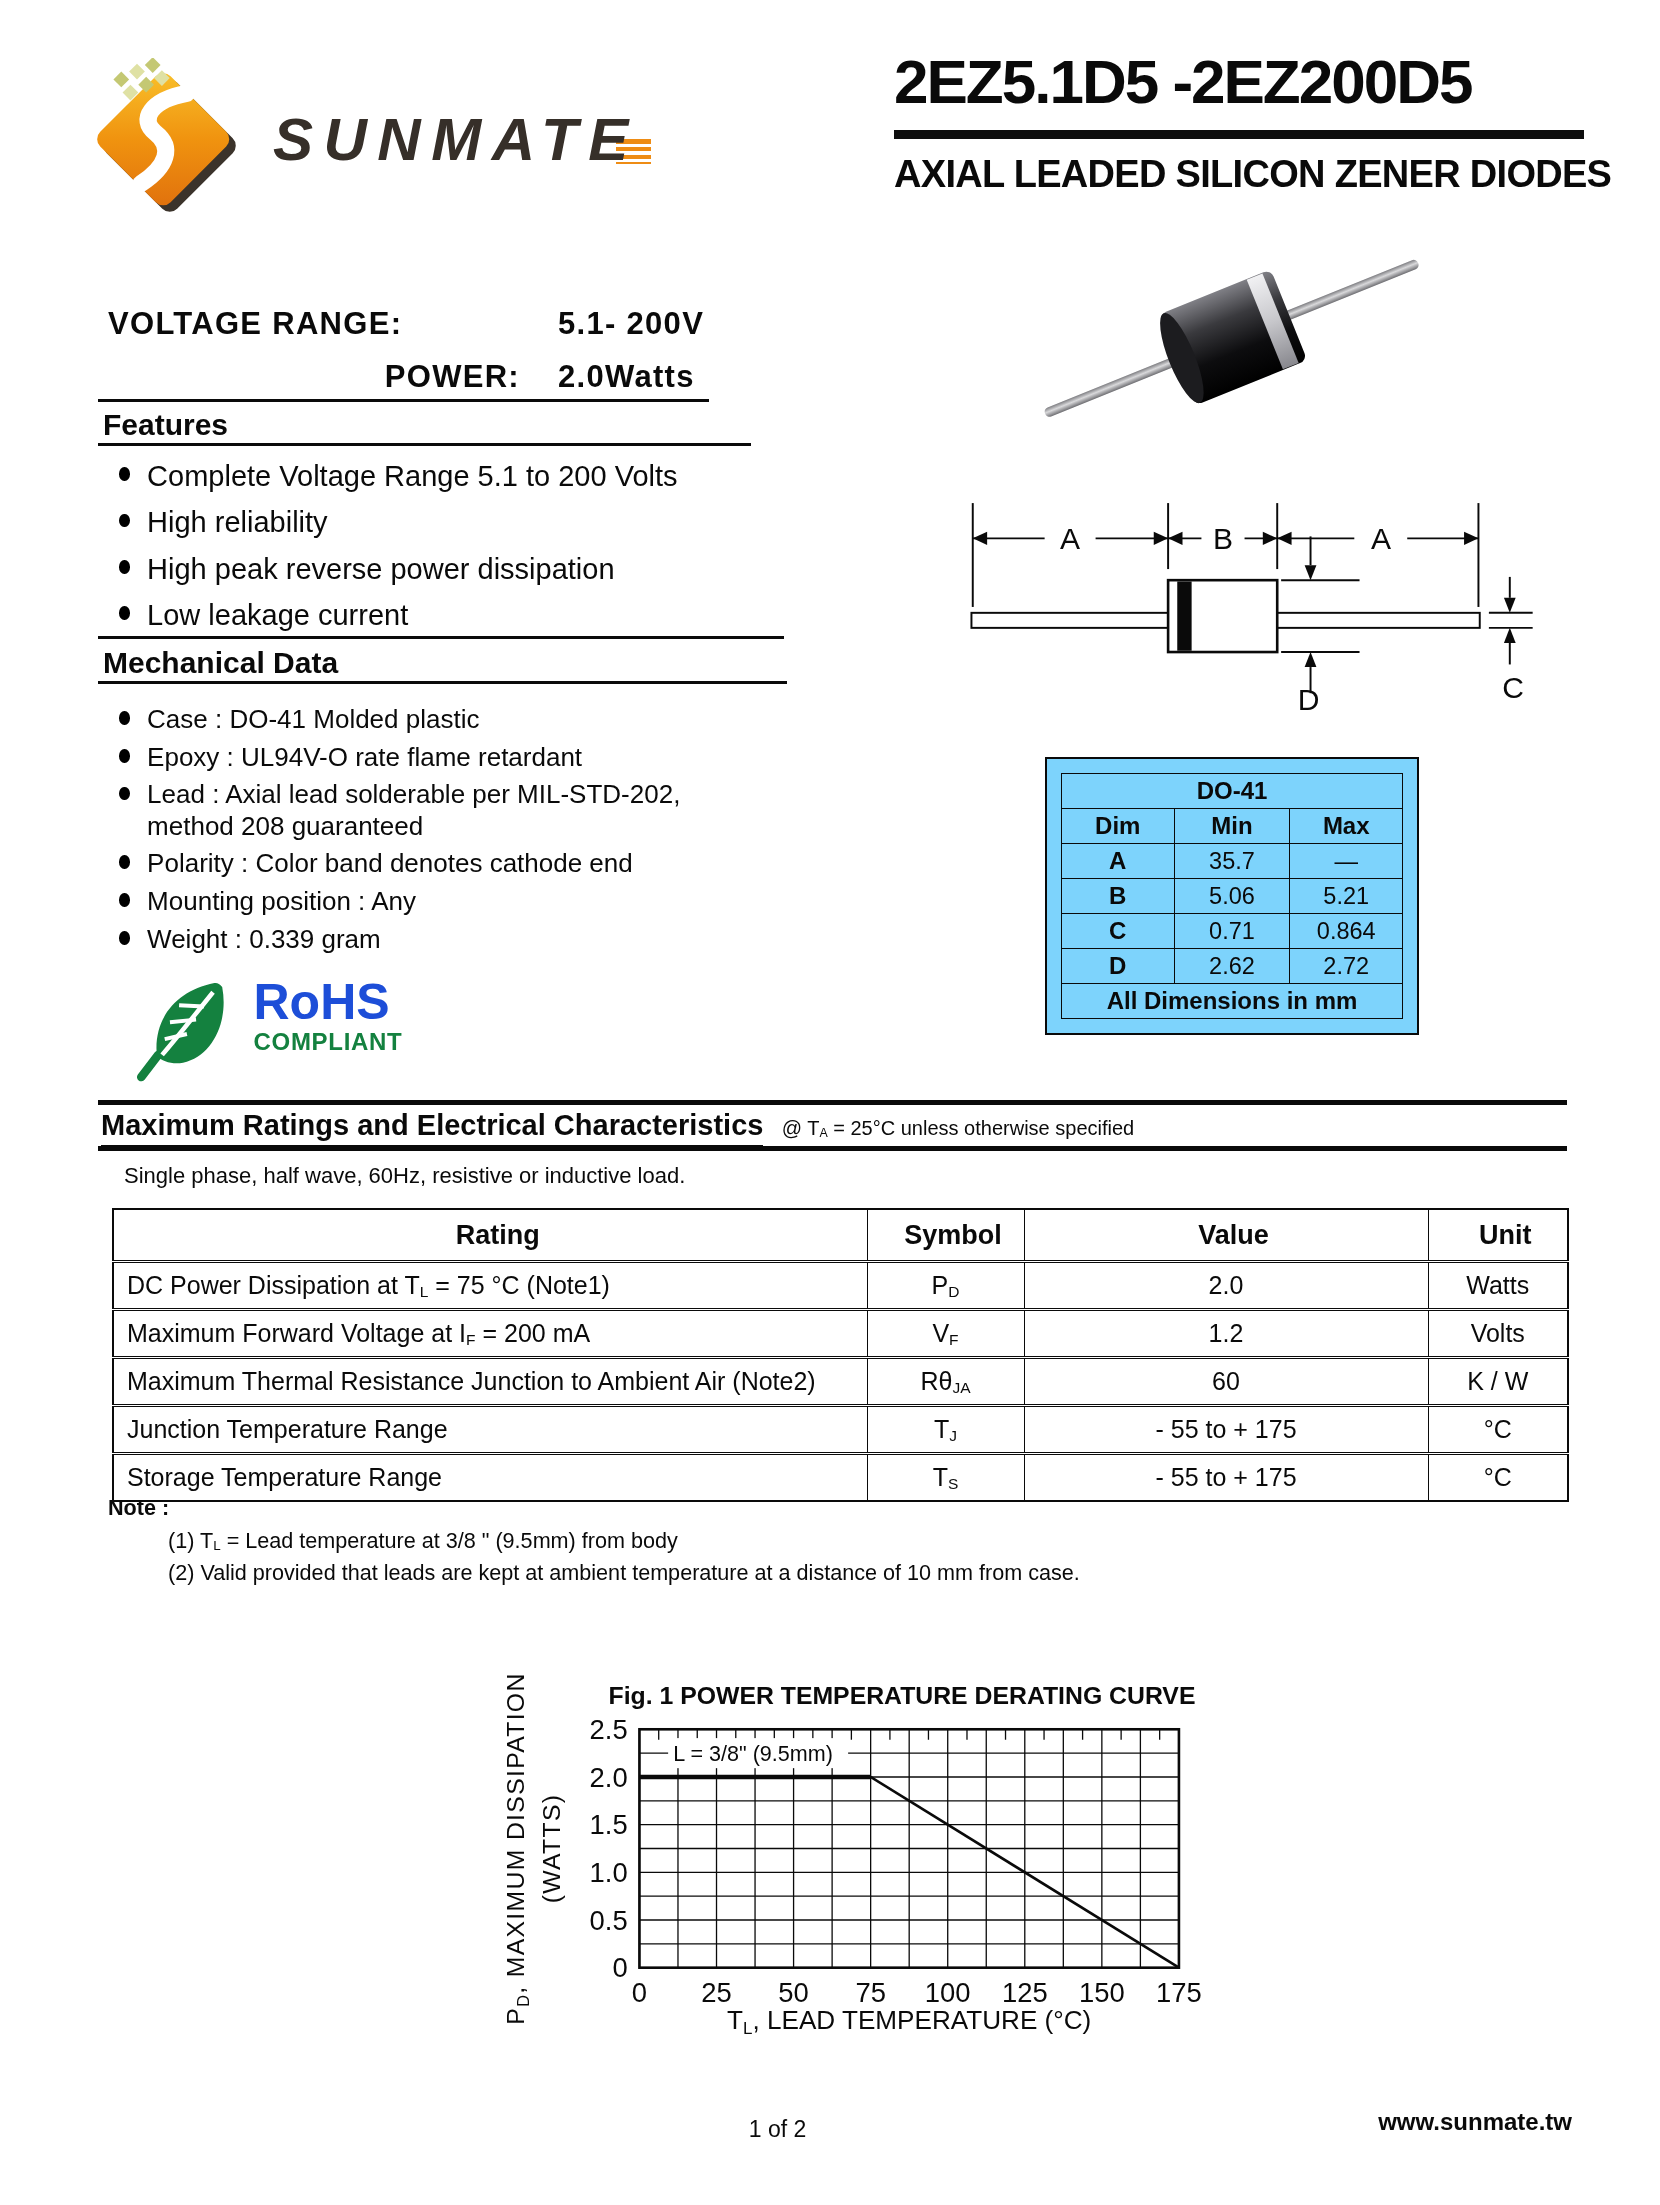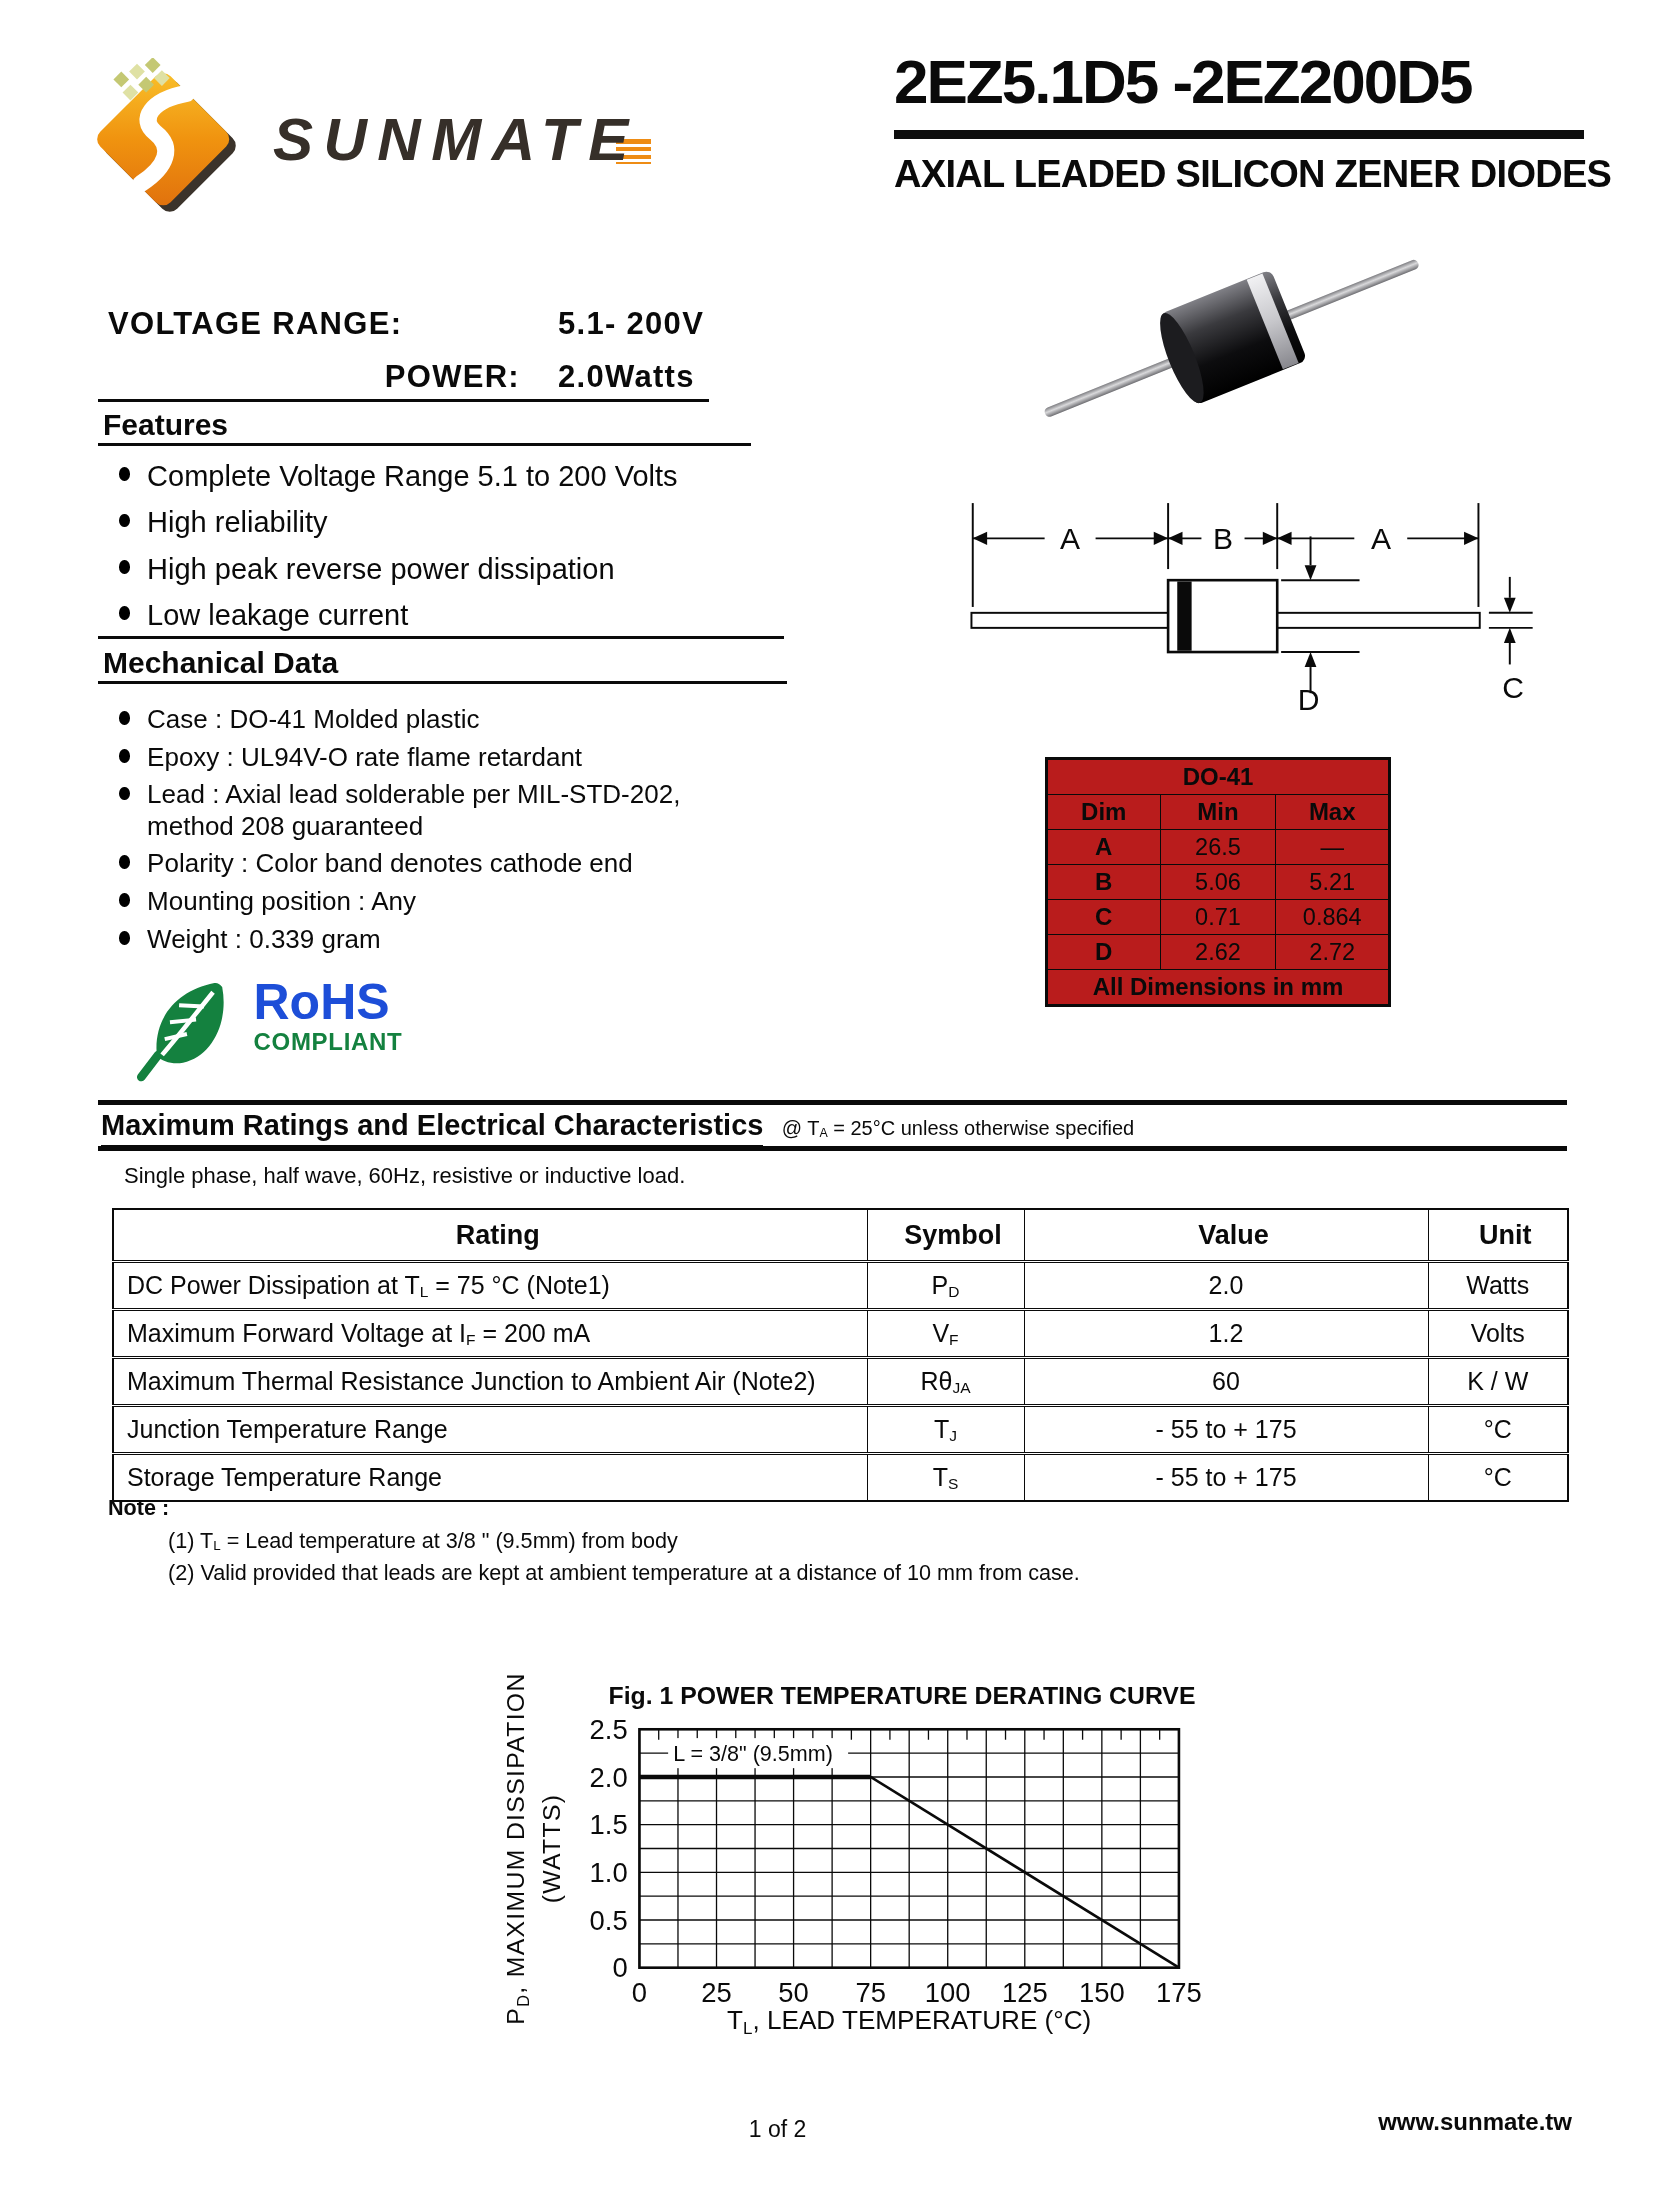--- a/index.html
+++ b/index.html
@@ -22,21 +22,21 @@
   
   ul.blist{list-style:none;margin:0;padding:0;}
   ul.blist li{display:flex;align-items:flex-start;}
   .dot{width:10.5px;height:13.7px;background:#000;border-radius:50%;flex:none;margin:7.2px 17.6px 0 0;}
   #features-list li{font-size:29px;line-height:1.15;margin-bottom:13px;}
   #mech-list li{font-size:26px;line-height:1.2;margin-bottom:6.5px;}
   
   .rohs-big{font-size:50px;font-weight:800;line-height:0.92;letter-spacing:0;}
   .rohs-small{font-size:24px;font-weight:800;letter-spacing:0.7px;margin-top:2.6px;}
   
-  .do41-wrap{border:2px solid #0a0a0a;padding:0;background:#b91c1c;}
+  .do41-wrap{border:2px solid #0a0a0a;padding:14px;background:#7dd3fc;}
   table.do41{border-collapse:collapse;width:100%;table-layout:fixed;}
   table.do41 td,table.do41 th{border:1.6px solid #0a0a0a;text-align:center;height:34px;font-size:23.5px;padding:0;}
   table.do41 .b{font-weight:bold;font-size:24px;}
   
   .mr-head{font-size:29px;font-weight:bold;border-bottom:2.6px solid #0a0a0a;display:inline-block;padding-bottom:2.6px;}
   .mr-cond{font-size:20px;font-weight:normal;margin-left:18.3px;}
   sub{font-size:0.62em;vertical-align:-0.18em;line-height:0;}
   
   table.rt{border-collapse:collapse;table-layout:fixed;width:1454px;border:2px solid #0a0a0a;}
   table.rt th{font-size:27px;font-weight:bold;height:48px;border-bottom:3.9px double #0a0a0a;padding-left:16px;}
@@ -252,21 +252,21 @@
           </tr>
         <tr id="do41-head">
             <th class="b">Dim</th>
             <th class="b">Min</th>
             <th class="b">Max</th>
           </tr>
       </thead>
       <tbody id="do41-body">
           <tr>
             <td class="b">A</td>
-            <td>26.5</td>
+            <td>35.7</td>
             <td>—</td>
           </tr>
           <tr>
             <td class="b">B</td>
             <td>5.06</td>
             <td>5.21</td>
           </tr>
           <tr>
             <td class="b">C</td>
             <td>0.71</td>

